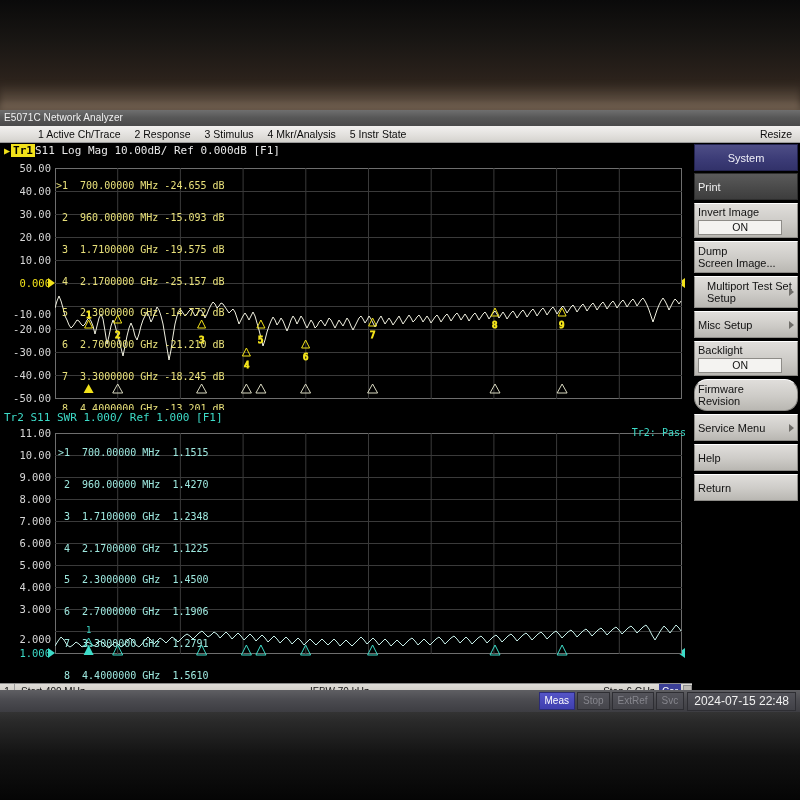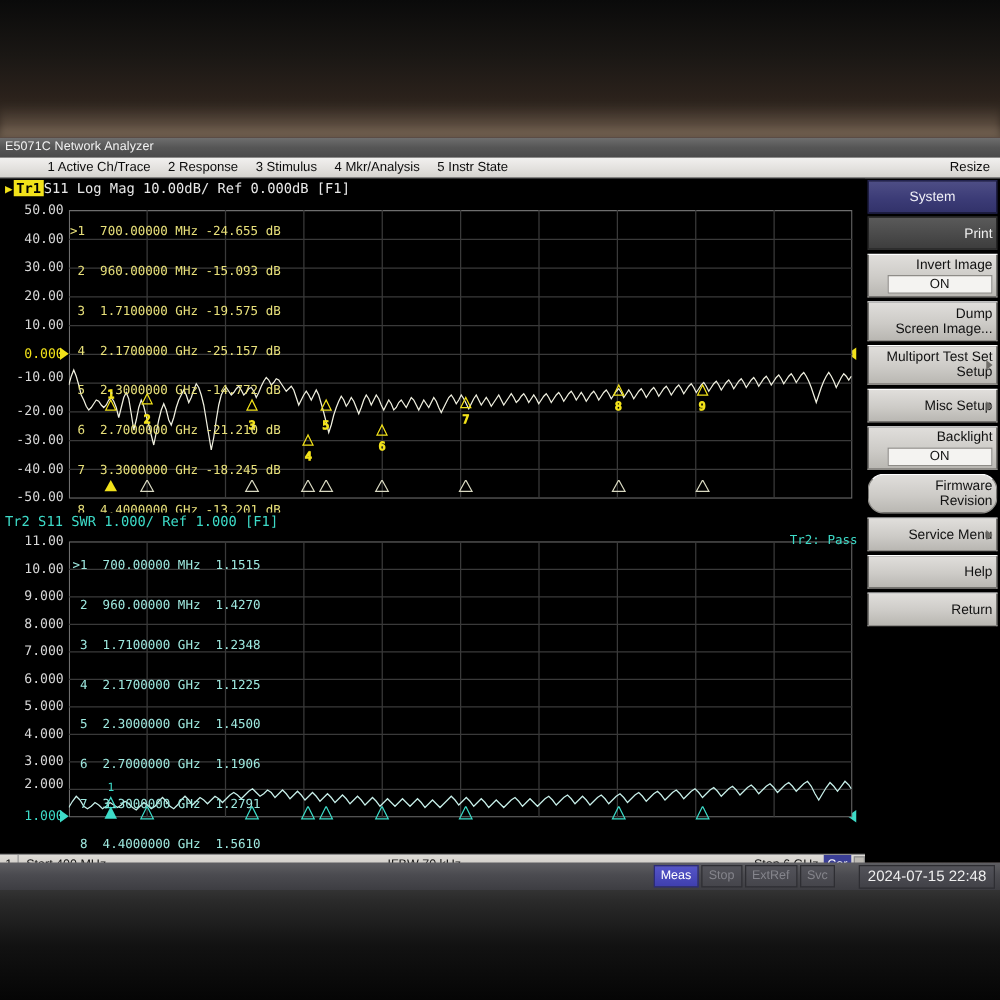--- a/index.html
+++ b/index.html
@@ -109,21 +109,21 @@
 
   
   .sk-head { height: 27px; margin: 0 2px 2px 2px;
     background: linear-gradient(180deg,#4e4e86 0%,#3c3c77 55%,#32326a 100%);
     border: 1px solid #23234f; color: #f0f0f8;
     font-size: 11px; display: flex; align-items: center; justify-content: center; }
   .sk { position: relative; margin: 0 2px 3px 2px; min-height: 27px;
     background: linear-gradient(180deg,#e0dedb 0%,#cdcbc7 55%,#b9b7b2 100%);
     border: 1px solid #8e8c88; border-top-color: #fff;
     color: #111; font-size: 11px;
-    display: flex; flex-direction: column; align-items: flex-end; justify-content: center;
+    display: flex; flex-direction: column; align-items: flex-start; justify-content: center;
     padding: 2px 3px; text-align: center; line-height: 12px; }
   .sk.selected { background: linear-gradient(180deg,#5a5a5a 0%,#4a4a4a 55%,#3d3d3d 100%);
     color: #f0f0f0; border-color: #2e2e2e; }
   .sk .val { display: block; width: 88%; margin-top: 2px;
     background: #f4f3f1; border: 1px solid #8e8c88; font-size: 10.5px; line-height: 13px; }
   .sk .arrow { position: absolute; right: 3px; top: 50%; transform: translateY(-50%);
     width: 0; height: 0; border-top: 4px solid transparent; border-bottom: 4px solid transparent;
     border-left: 5px solid #6f6d69; }
   .sk .l2 { display: block; }
 
@@ -131,21 +131,21 @@
   .taskbar { position: absolute; left: 0; top: 690px; width: 800px; height: 22px;
     background: linear-gradient(180deg,#5f5f63 0%,#4b4b50 45%,#3d3d42 100%);
     display: flex; align-items: center; justify-content: flex-end;
     padding-right: 4px; }
   .tb-btn { font-size: 10px; color: #c9c9c9; padding: 1px 5px; margin-left: 2px;
     background: linear-gradient(180deg,#53535a 0%,#45454b 100%);
     border: 1px solid #2e2e33; line-height: 14px; }
   .tb-btn.active { background: linear-gradient(180deg,#5555c8 0%,#3f3fae 100%);
     color: #fff; border-color: #2b2b77; }
   .tb-btn.dim { color: #85858c; }
-  .tb-clock { font-size: 12px; color: #f0f0f0; padding: 1px 6px; margin-left: 19px;
+  .tb-clock { font-size: 12px; color: #f0f0f0; padding: 1px 6px; margin-left: 3px;
     background: linear-gradient(180deg,#53535a 0%,#414147 100%); border: 1px solid #2e2e33;
     line-height: 15px; }
 
   svg { display: block; }
 </style>
 </head>
 <body>
 
 <div id="root">
   <div class="backdrop-top"></div>
@@ -176,21 +176,21 @@
 
         <div class="plot" style="height:250px;">
 
           <div class="yaxis">
             <span class="ylab" style="top:10px;">50.00</span>
             <span class="ylab" style="top:33px;">40.00</span>
             <span class="ylab" style="top:56px;">30.00</span>
             <span class="ylab" style="top:79px;">20.00</span>
             <span class="ylab" style="top:102px;">10.00</span>
             <span class="ylab ref1" style="top:125px;">0.000</span>
-            <span class="ylab" style="top:144px;">-10.00</span>
+            <span class="ylab" style="top:156px;">-10.00</span>
             <span class="ylab" style="top:171px;">-20.00</span>
             <span class="ylab" style="top:194px;">-30.00</span>
             <span class="ylab" style="top:217px;">-40.00</span>
             <span class="ylab" style="top:240px;">-50.00</span>
           </div>
 
           <div class="refmark l1" style="left:48px; top:120px;"></div>
           <div class="refmark r1" style="left:678px; top:120px;"></div>
 
           <svg width="627" height="231" viewBox="0 0 627 231" style="position:absolute;left:55px;top:10px;">
@@ -309,21 +309,21 @@
           <div class="yaxis">
             <span class="ylab" style="top:8px;">11.00</span>
             <span class="ylab" style="top:30px;">10.00</span>
             <span class="ylab" style="top:52px;">9.000</span>
             <span class="ylab" style="top:74px;">8.000</span>
             <span class="ylab" style="top:96px;">7.000</span>
             <span class="ylab" style="top:118px;">6.000</span>
             <span class="ylab" style="top:140px;">5.000</span>
             <span class="ylab" style="top:162px;">4.000</span>
             <span class="ylab" style="top:184px;">3.000</span>
-            <span class="ylab" style="top:202px;">2.000</span>
+            <span class="ylab" style="top:214px;">2.000</span>
             <span class="ylab ref2" style="top:228px;">1.000</span>
           </div>
 
           <div class="refmark l2" style="left:48px; top:223px;"></div>
           <div class="refmark r2" style="left:678px; top:223px;"></div>
 
           <svg width="627" height="221" viewBox="0 0 627 221" style="position:absolute;left:55px;top:8px;">
             <rect x="0.5" y="0.5" width="626" height="220" fill="#000" stroke="#6e6e6e" stroke-width="1"></rect>
             <g stroke="#3a3a3a" stroke-width="1">
               <line x1="0" y1="22.5" x2="627" y2="22.5"></line>

